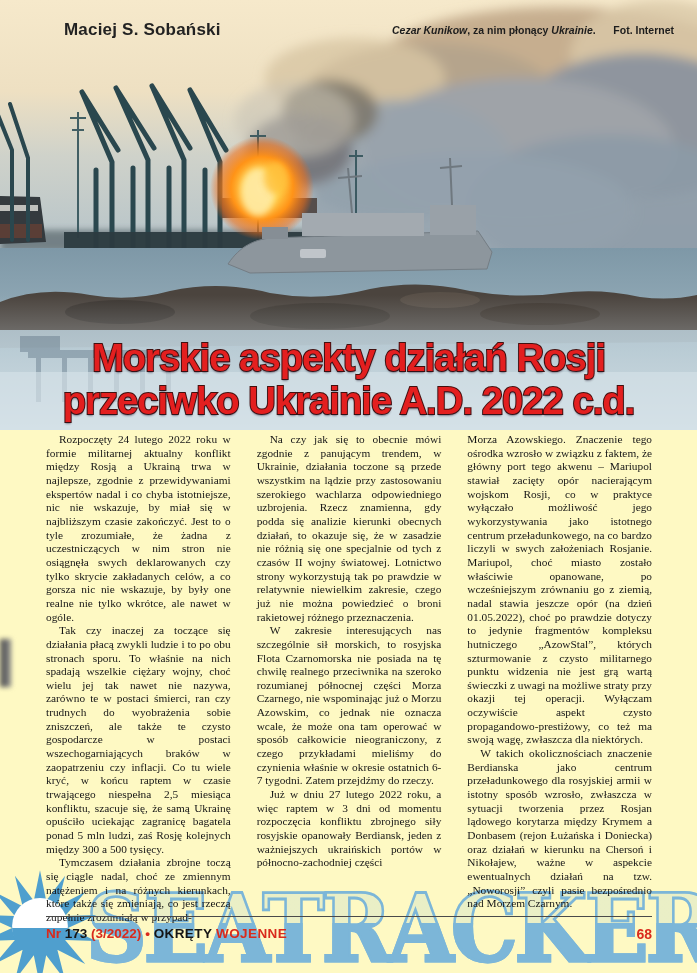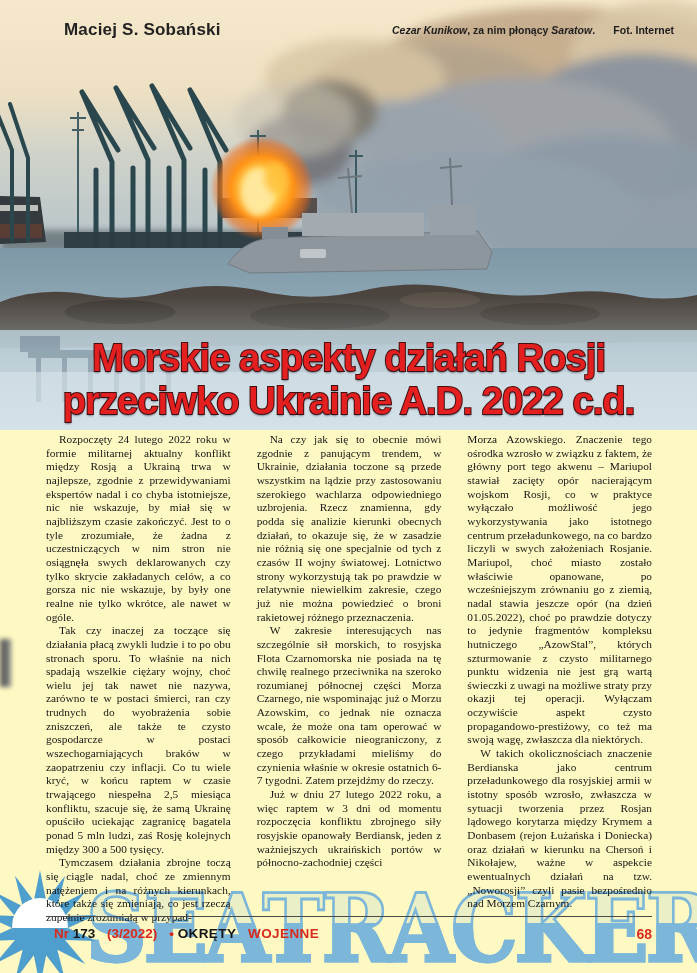--- a/index.html
+++ b/index.html
@@ -31,21 +31,21 @@
   .col{flex:1;font-size:11.35px;line-height:13.65px;text-align:justify;color:#161616;}
   .col p{margin:0;text-indent:13px;}
   .col p.cont{text-indent:0;}
 
   
   .footer-rule{position:absolute;left:46px;top:916px;width:606px;height:0;
                border-top:1px solid #4a4a4a;z-index:6;}
   .footer{position:absolute;left:46px;top:926px;width:606px;display:flex;
           justify-content:space-between;font-family:"Liberation Sans",sans-serif;
           font-weight:bold;font-size:13.5px;color:#111;z-index:6;}
-  .footer .red{color:#d92a1c;margin-left:8px;}
+  .footer .red{color:#d92a1c;}
   .footer .blk{color:#151515;}
   .footer .mag{letter-spacing:.4px;}
   .page-num{font-size:14px;}
 
   
   .watermark{position:absolute;left:86px;top:878px;z-index:4;
              font-family:"DejaVu Serif",serif;font-weight:bold;font-size:84px;
              letter-spacing:-3px;white-space:nowrap;transform:scaleY(1.12);
              color:transparent;
              background:linear-gradient(to bottom,rgba(130,186,218,.16) 0 46%,#7cb6d8 46% 100%);
@@ -175,21 +175,21 @@
           <rect x="166" y="358" width="5" height="44"></rect>
         <rect x="20" y="336" width="40" height="16"></rect>
       </g>
       <rect x="0" y="372" width="697" height="58" fill="#d6e2e8" opacity=".65"></rect>
     </svg>
   </div>
 
   <div class="author">Maciej S. Sobański</div>
   <div class="caption">
     <div class="row2">
-      <span><i>Cezar Kunikow</i><span>, za nim płonący </span><i>Saratow</i><span>.</span></span>
+      <span><i>Cezar Kunikow</i><span>, za nim płonący </span><i>Ukrainie</i><span>.</span></span>
       <span>Fot. Internet</span>
     </div>
   </div>
 
   <div class="title">
     <div>Morskie aspekty działań Rosji</div>
     <div>przeciwko Ukrainie A.D. 2022 c.d.</div>
   </div>
 
   <div class="columns">

